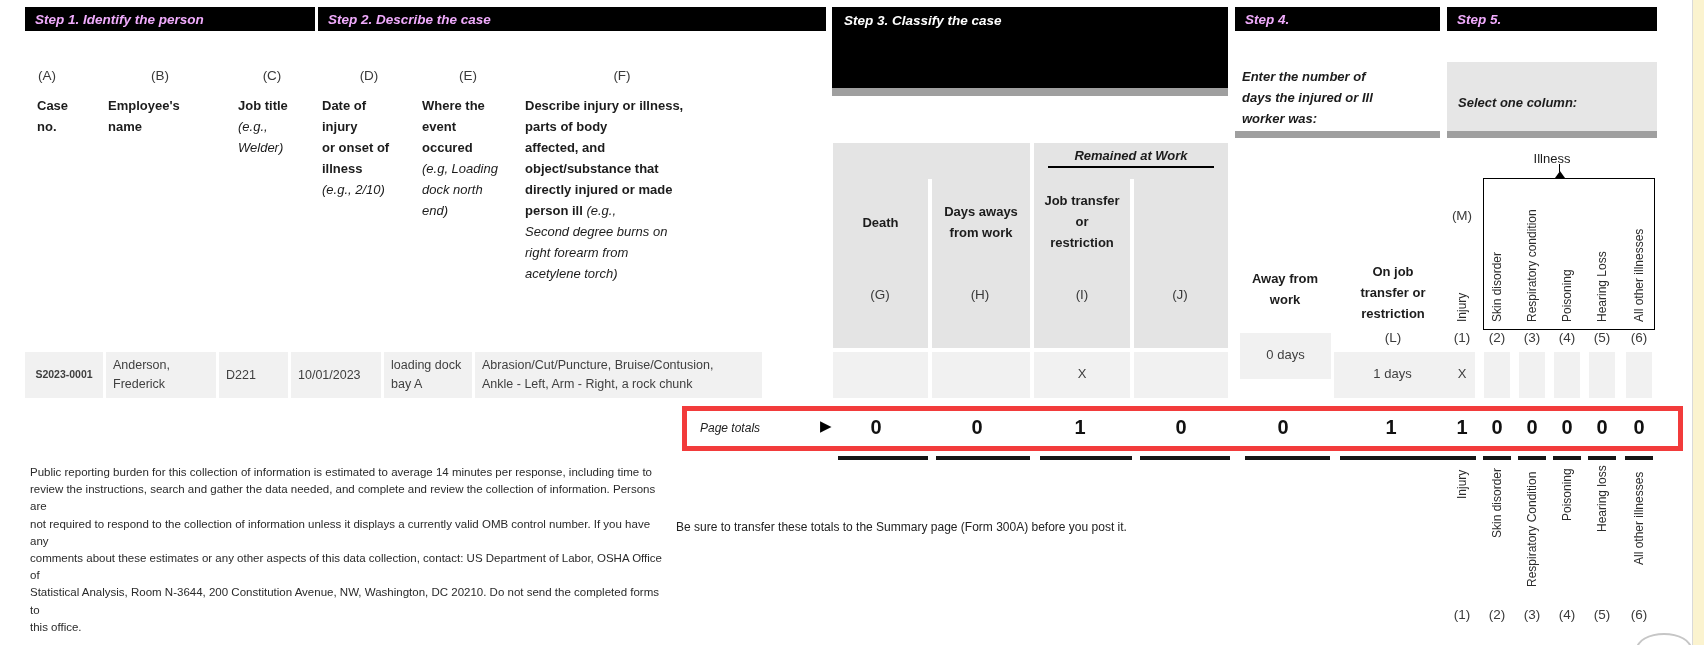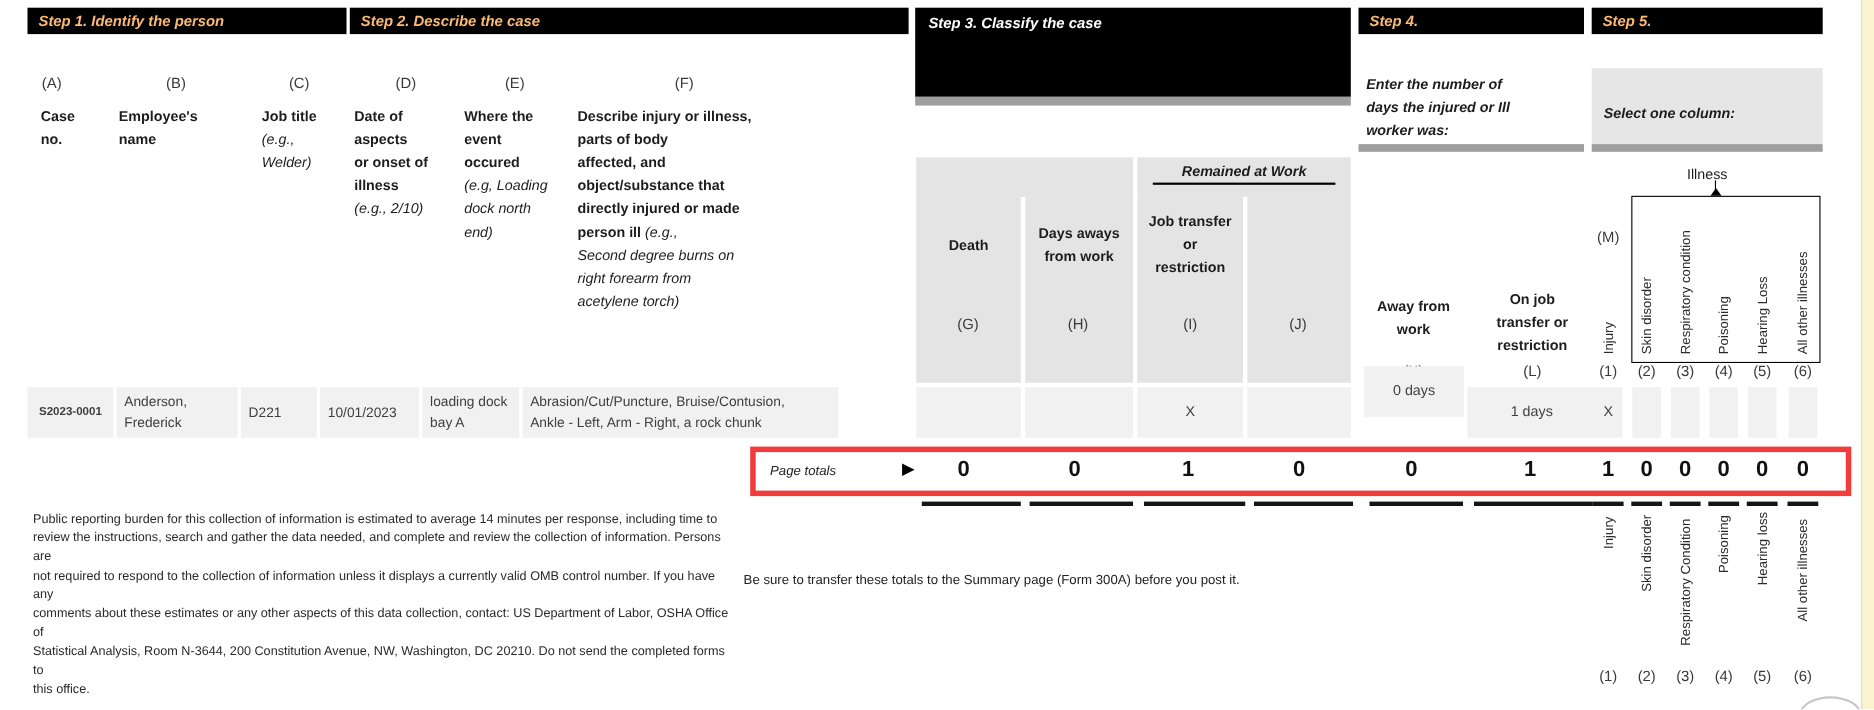--- a/index.html
+++ b/index.html
@@ -1,19 +1,19 @@
 <!DOCTYPE html>
 <html><head>
 <meta charset="utf-8">
 <style>
   html,body{margin:0;padding:0;background:#fff;}
   #canvas{position:relative;width:1704px;height:645px;background:#ffffff;overflow:hidden;
           font-family:"Liberation Sans",sans-serif;color:#1c1c1c;}
   .abs{position:absolute;}
-  .bar{background:#000;color:#fdba74;font-weight:bold;font-style:italic;font-size:13.5px;
+  .bar{background:#000;color:#f0abfc;font-weight:bold;font-style:italic;font-size:13.5px;
        padding:5px 0 0 10px;box-sizing:border-box;height:24px;}
   .blackbox{background:#000;color:#fff;box-sizing:border-box;}
   .pre{white-space:pre-line;}
   .it{font-style:italic;}
   .bold{font-weight:bold;}
   .ctr{text-align:center;}
   .collabel{font-weight:bold;font-size:13px;line-height:21px;white-space:pre-line;}
   .hint{font-style:italic;font-weight:normal;font-size:13px;line-height:21px;white-space:pre-line;}
   .letter{font-size:13.5px;color:#3a3a3a;text-align:center;}
   .gbox{background:#e4e4e4;}
@@ -64,21 +64,21 @@
   <div class="abs letter" style="left:607px;top:68px;width:30px;">(F)</div>
 
   <div class="abs collabel" style="left:37px;top:95px;">Case
 no.</div>
   <div class="abs collabel" style="left:108px;top:95px;">Employee's
 name</div>
   <div class="abs collabel" style="left:238px;top:95px;">Job title</div>
   <div class="abs hint" style="left:238px;top:116px;">(e.g.,
 Welder)</div>
   <div class="abs collabel" style="left:322px;top:95px;">Date of
-aspects
+injury
 or onset of
 illness</div>
   <div class="abs hint" style="left:322px;top:179px;">(e.g., 2/10)</div>
   <div class="abs collabel" style="left:422px;top:95px;">Where the
 event
 occured</div>
   <div class="abs hint" style="left:422px;top:158px;">(e.g, Loading
 dock north
 end)</div>
   <div class="abs" style="left:525px;top:95px;width:252px;font-size:13px;line-height:21px;">

